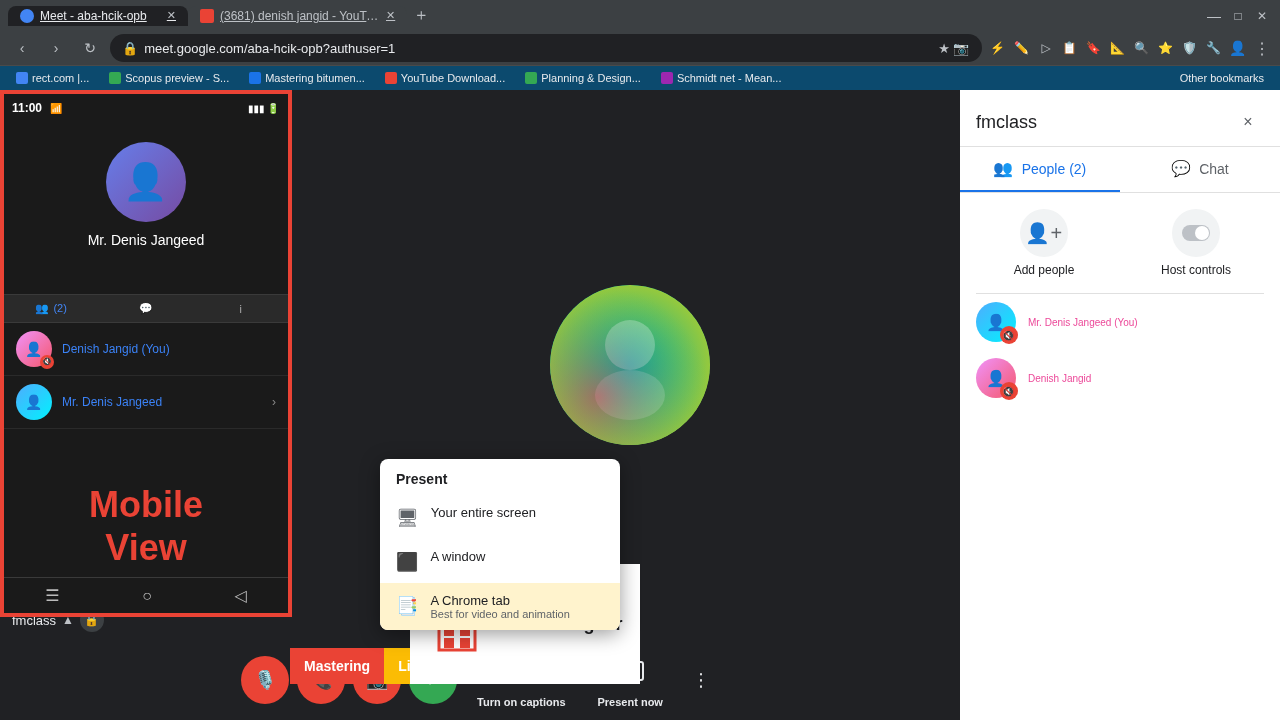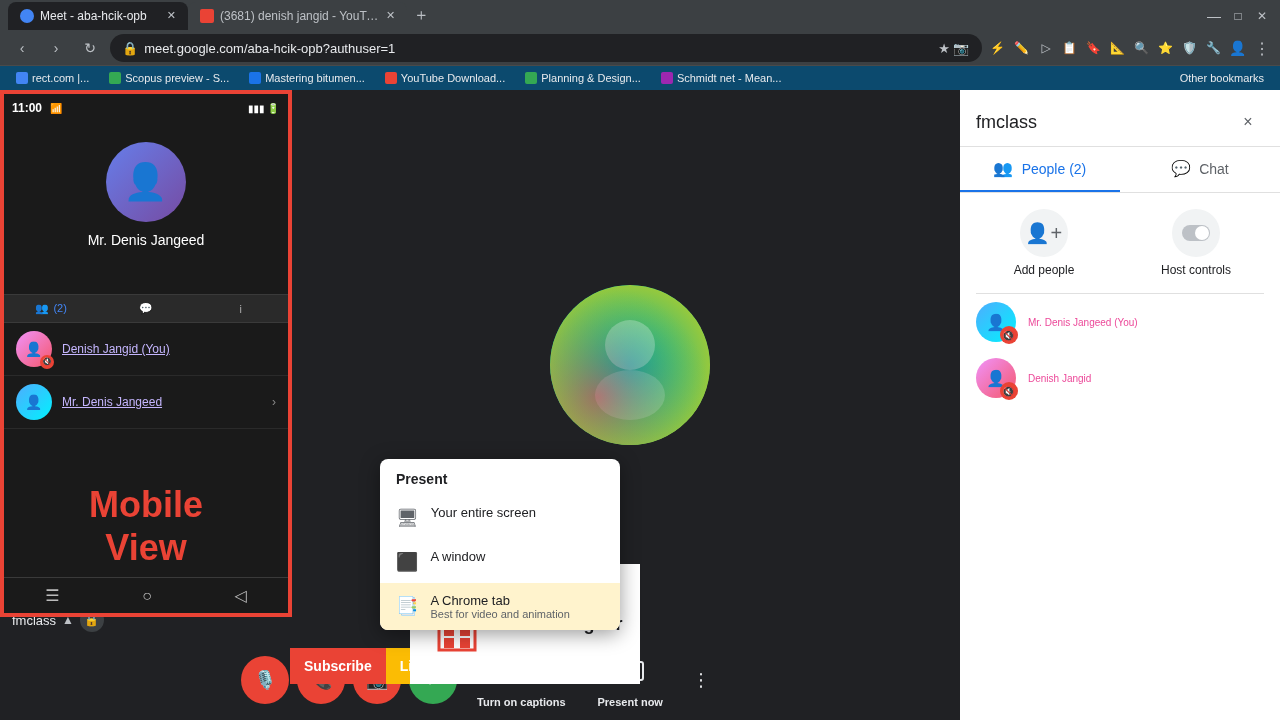--- a/index.html
+++ b/index.html
@@ -21,28 +21,29 @@
     .tab-bar {
       display: flex;
       align-items: center;
       height: 36px;
       padding: 0 8px;
       background: #3c4043;
     }
     .tab {
       display: flex;
       align-items: center;
-      height: 28px;
+      height: 20px;
       padding: 0 12px;
       border-radius: 8px 8px 0 0;
       font-size: 12px;
       color: #e8eaed;
       gap: 6px;
       min-width: 180px;
       max-width: 220px;
+      text-decoration: underline;
     }
     .tab.active {
       background: #202124;
       color: #e8eaed;
     }
     .tab.inactive {
       background: #3c4043;
       color: #bdc1c6;
     }
     .tab-close {
@@ -278,23 +279,22 @@
       height: 14px;
       border-radius: 50%;
       background: #ea4335;
       display: flex;
       align-items: center;
       justify-content: center;
       font-size: 8px;
       color: #fff;
     }
     .mobile-participant-name {
-      color: #c4b5fd;
+      color: #3b82f6;
       font-size: 12px;
-      text-decoration: underline;
     }
     .mobile-chevron {
       margin-left: auto;
       color: #888;
       font-size: 12px;
     }
     .mobile-label {
       background: #1a1a1a;
       display: flex;
       align-items: center;
@@ -883,21 +883,21 @@
           </svg>
         </div>
         <div>
           <div style="font-size:18px;font-weight:bold;color:#202124;white-space:nowrap;">Dedo  Designer</div>
         </div>
       </div>
     </div>
 
     <div style="position:absolute;bottom:36px;left:290px;right:550px;height:36px;display:flex;z-index:5;overflow:hidden;">
       <div style="background:#ea4335;color:#fff;font-size:14px;font-weight:bold;padding:0 14px;display:flex;align-items:center;justify-content:center;">
-        <span>Subscribe</span>
+        <span>Mastering</span>
       </div>
       <div style="background:#fbbc04;color:#fff;font-size:14px;font-weight:bold;padding:0 14px;display:flex;align-items:center;justify-content:center;">
         <span>Like</span>
       </div>
 
     </div>
 
   </div>
 
   <div class="right-panel">

